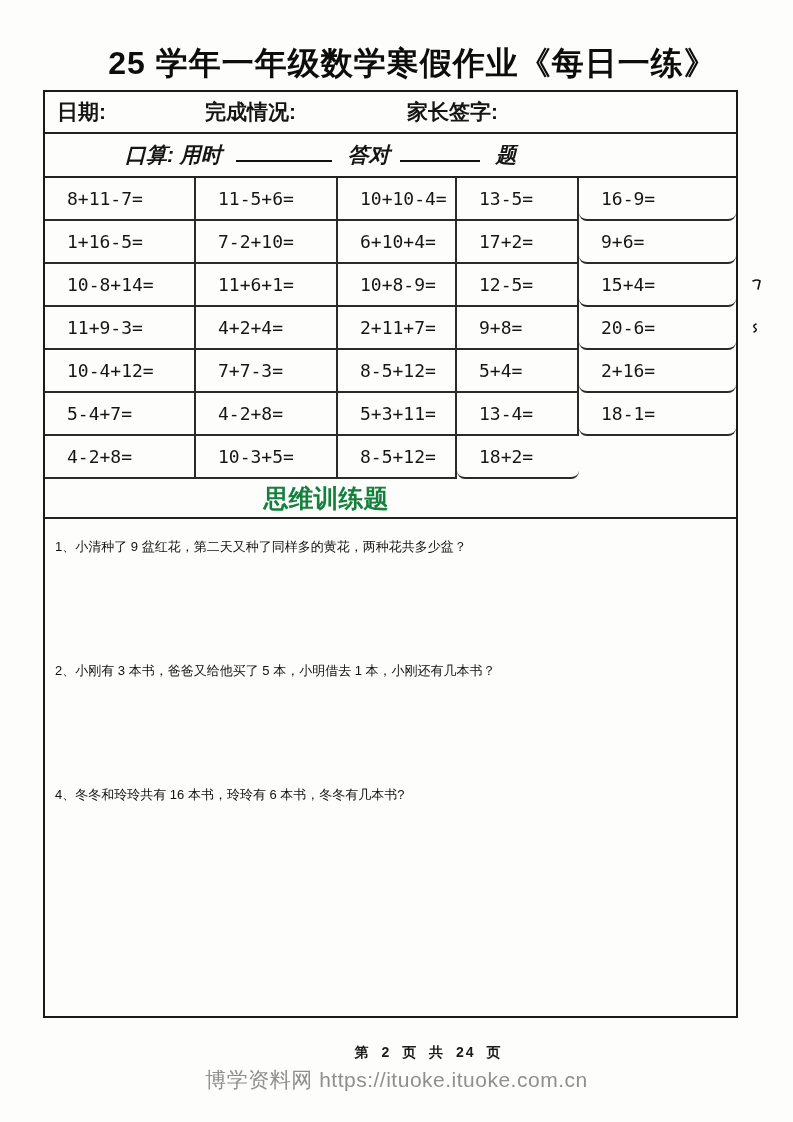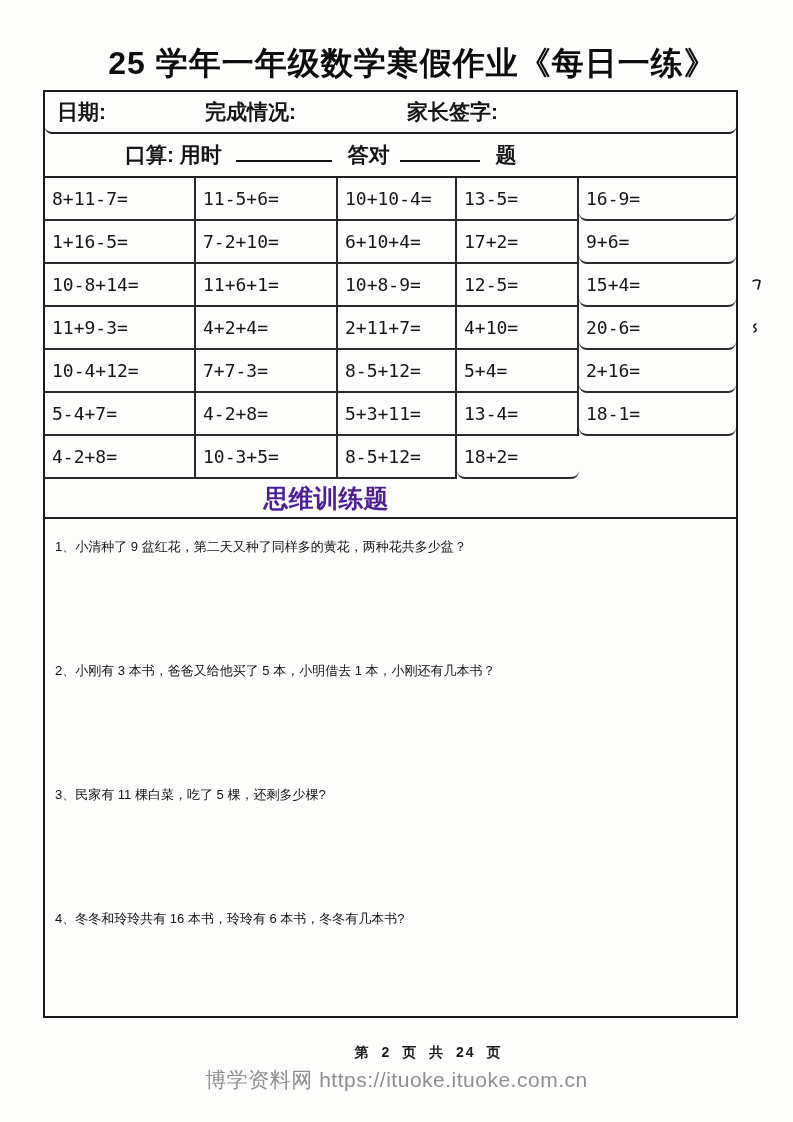--- a/index.html
+++ b/index.html
@@ -39,36 +39,36 @@
   }
 
   
   .info-row {
     position: relative;
     height: 42px;
     border-bottom: 2px solid #222;
     font-weight: bold;
     font-size: 21px;
     line-height: 40px;
-    border-radius: 7px;
   }
   .info-row .lbl { position: absolute; top: 0; white-space: nowrap; }
   .lbl-date       { left: 12px;  }
   .lbl-completion { left: 160px; }
   .lbl-signature  { left: 362px; }
 
   
   .oral-row {
     height: 44px;
     border-bottom: 2px solid #222;
     font-weight: bold;
     font-size: 21px;
     line-height: 42px;
     padding-left: 80px;
     white-space: nowrap;
+    font-style: italic;
   }
   .blank {
     display: inline-block;
     border-bottom: 2.5px solid #111;
     height: 20px;
     vertical-align: baseline;
     margin: 0 10px;
   }
   .blank-time   { width: 96px; margin-left: 14px; }
   .blank-answer { width: 80px; }
@@ -78,38 +78,38 @@
     display: grid;
     grid-template-columns: 151px 142px 119px 122px 1fr;
     grid-auto-rows: 43px;
   }
   .cell {
     border-right: 2px solid #2a2a2a;
     border-bottom: 2px solid #2a2a2a;
     font-family: "DejaVu Sans Mono", monospace;
     font-size: 18px;
     line-height: 41px;
-    padding-left: 7px;
+    padding-left: 22px;
     white-space: nowrap;
     overflow: hidden;
   }
   .cell.last { border-right: none; border-radius: 8px; }
 
   
   .section-row {
     height: 40px;
     border-bottom: 2px solid #222;
     text-align: center;
     padding-right: 145px;
   }
   .section-row .section-title {
     font-size: 25px;
     font-weight: 900;
     line-height: 38px;
-    color: #4c1d95;
+    color: #15803d;
     margin-left: 16px;
   }
 
   
   .questions { height: 491px; }
   .question {
     height: 124px;
     padding: 15px 12px 0 10px;
     font-size: 13px;
     line-height: 26px;
@@ -181,21 +181,21 @@
 
       <div class="cell">10-8+14=</div>
       <div class="cell">11+6+1=</div>
       <div class="cell">10+8-9=</div>
       <div class="cell">12-5=</div>
       <div class="cell last">15+4=</div>
 
       <div class="cell">11+9-3=</div>
       <div class="cell">4+2+4=</div>
       <div class="cell">2+11+7=</div>
-      <div class="cell">4+10=</div>
+      <div class="cell">9+8=</div>
       <div class="cell last">20-6=</div>
 
       <div class="cell">10-4+12=</div>
       <div class="cell">7+7-3=</div>
       <div class="cell">8-5+12=</div>
       <div class="cell">5+4=</div>
       <div class="cell last">2+16=</div>
 
       <div class="cell">5-4+7=</div>
       <div class="cell">4-2+8=</div>
@@ -209,21 +209,20 @@
       <div class="cell last">18+2=</div>
     </div>
 
     <div class="section-row">
       <span class="section-title">思维训练题</span>
     </div>
 
     <div class="questions">
       <div class="question">1、小清种了 9 盆红花，第二天又种了同样多的黄花，两种花共多少盆？</div>
       <div class="question">2、小刚有 3 本书，爸爸又给他买了 5 本，小明借去 1 本，小刚还有几本书？</div>
-      <div class="question">3、民家有 11 棵白菜，吃了 5 棵，还剩多少棵?</div>
       <div class="question">4、冬冬和玲玲共有 16 本书，玲玲有 6 本书，冬冬有几本书?</div>
     </div>
 
   </div>
 
   <svg class="scan-mark scan-mark-1" width="12" height="14" viewBox="0 0 12 14">
     <path d="M2 3 Q6 1 9 3 L7 11" fill="none" stroke="#111" stroke-width="1.6" stroke-linecap="round"></path>
   </svg>
   <svg class="scan-mark scan-mark-2" width="10" height="12" viewBox="0 0 10 12">
     <path d="M6 2 Q2 4 5 6 Q8 8 4 10" fill="none" stroke="#111" stroke-width="1.5" stroke-linecap="round"></path>

